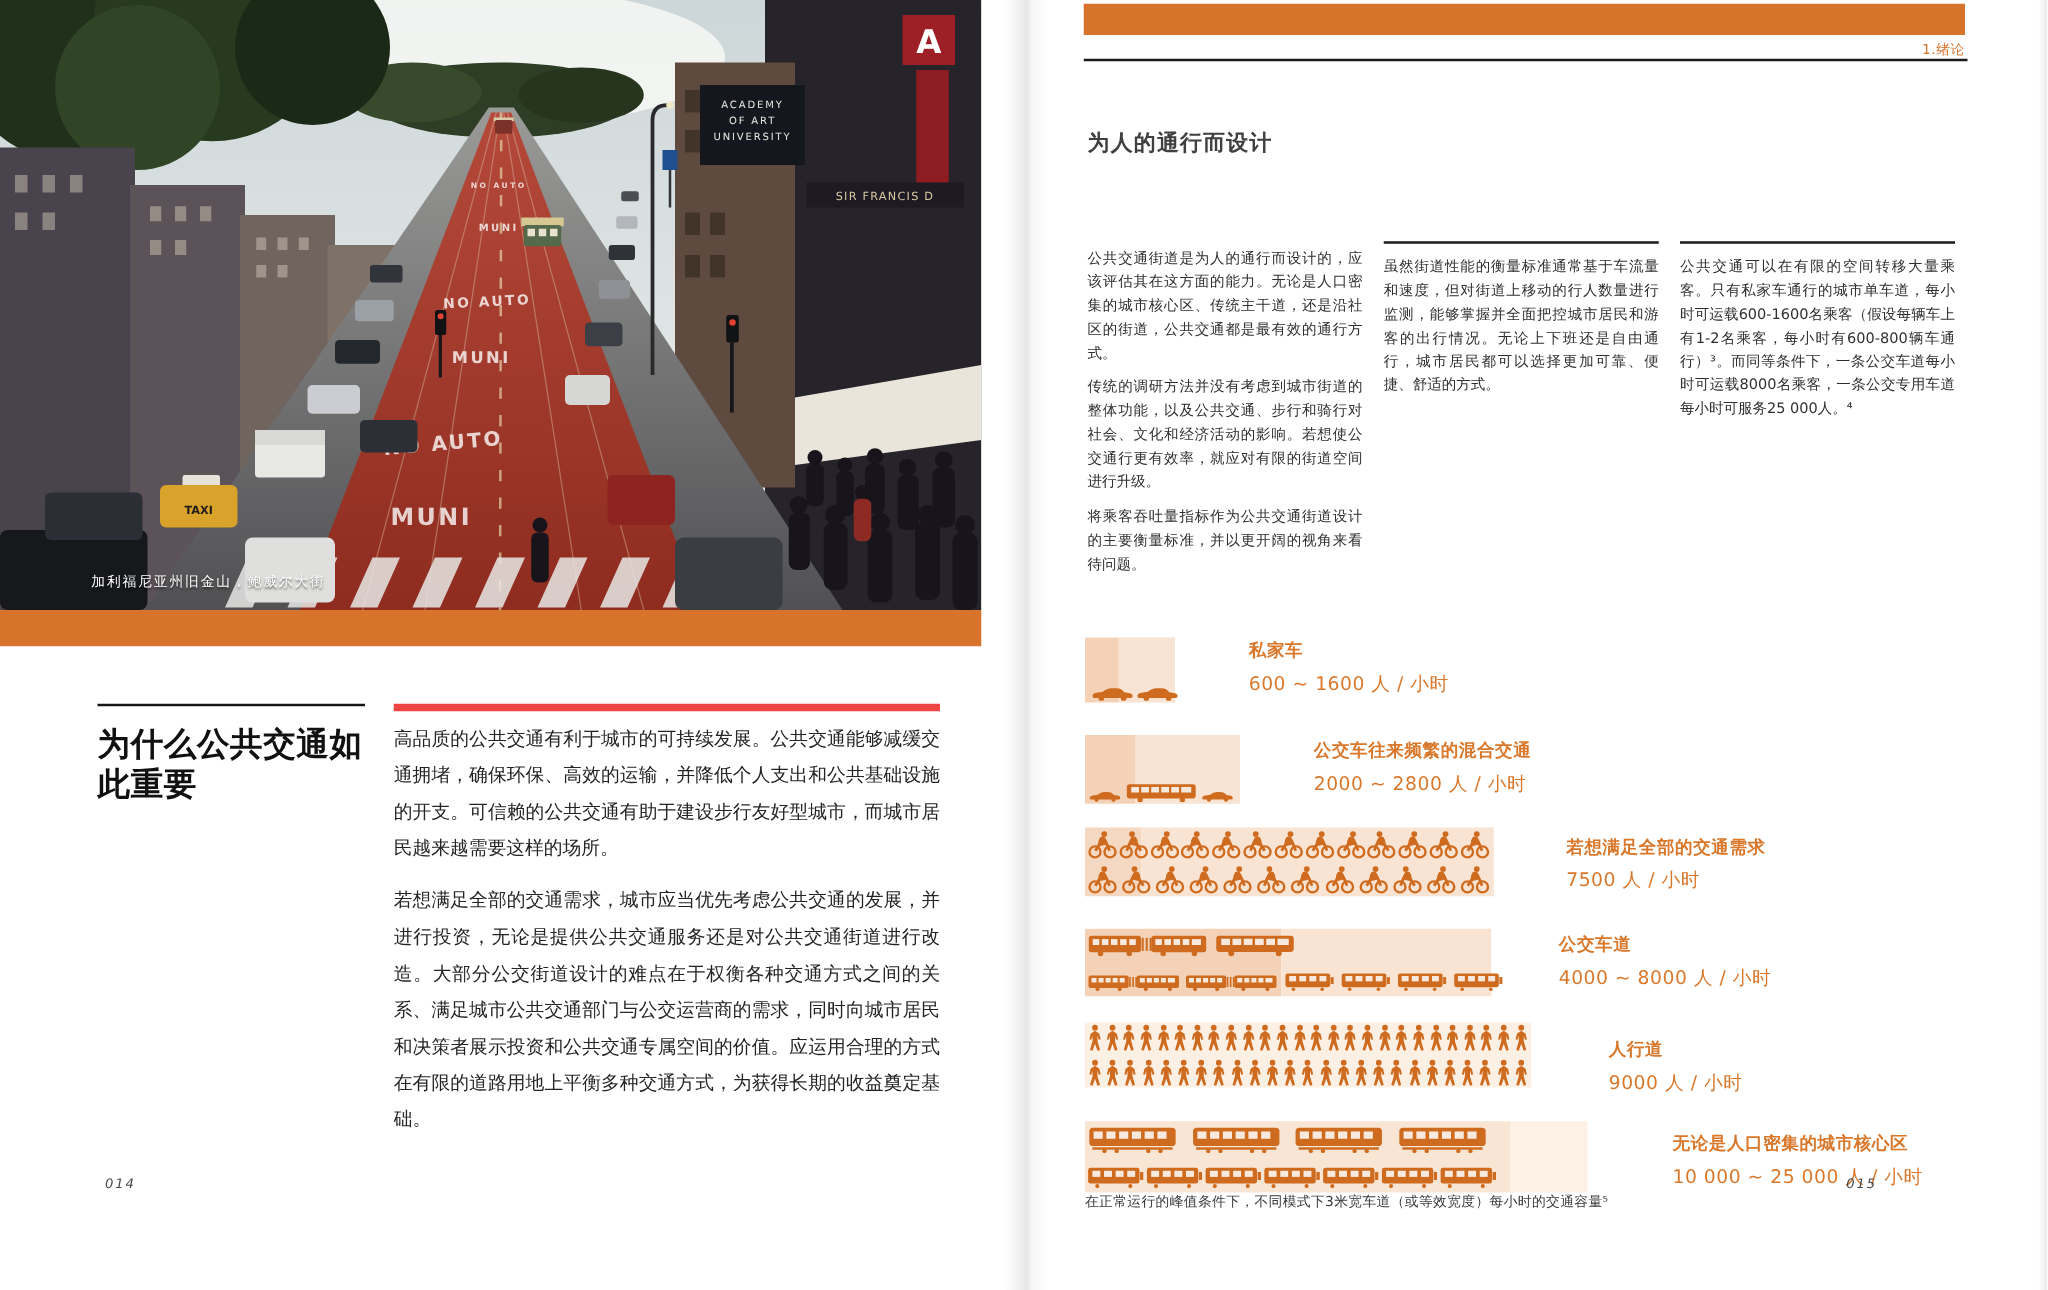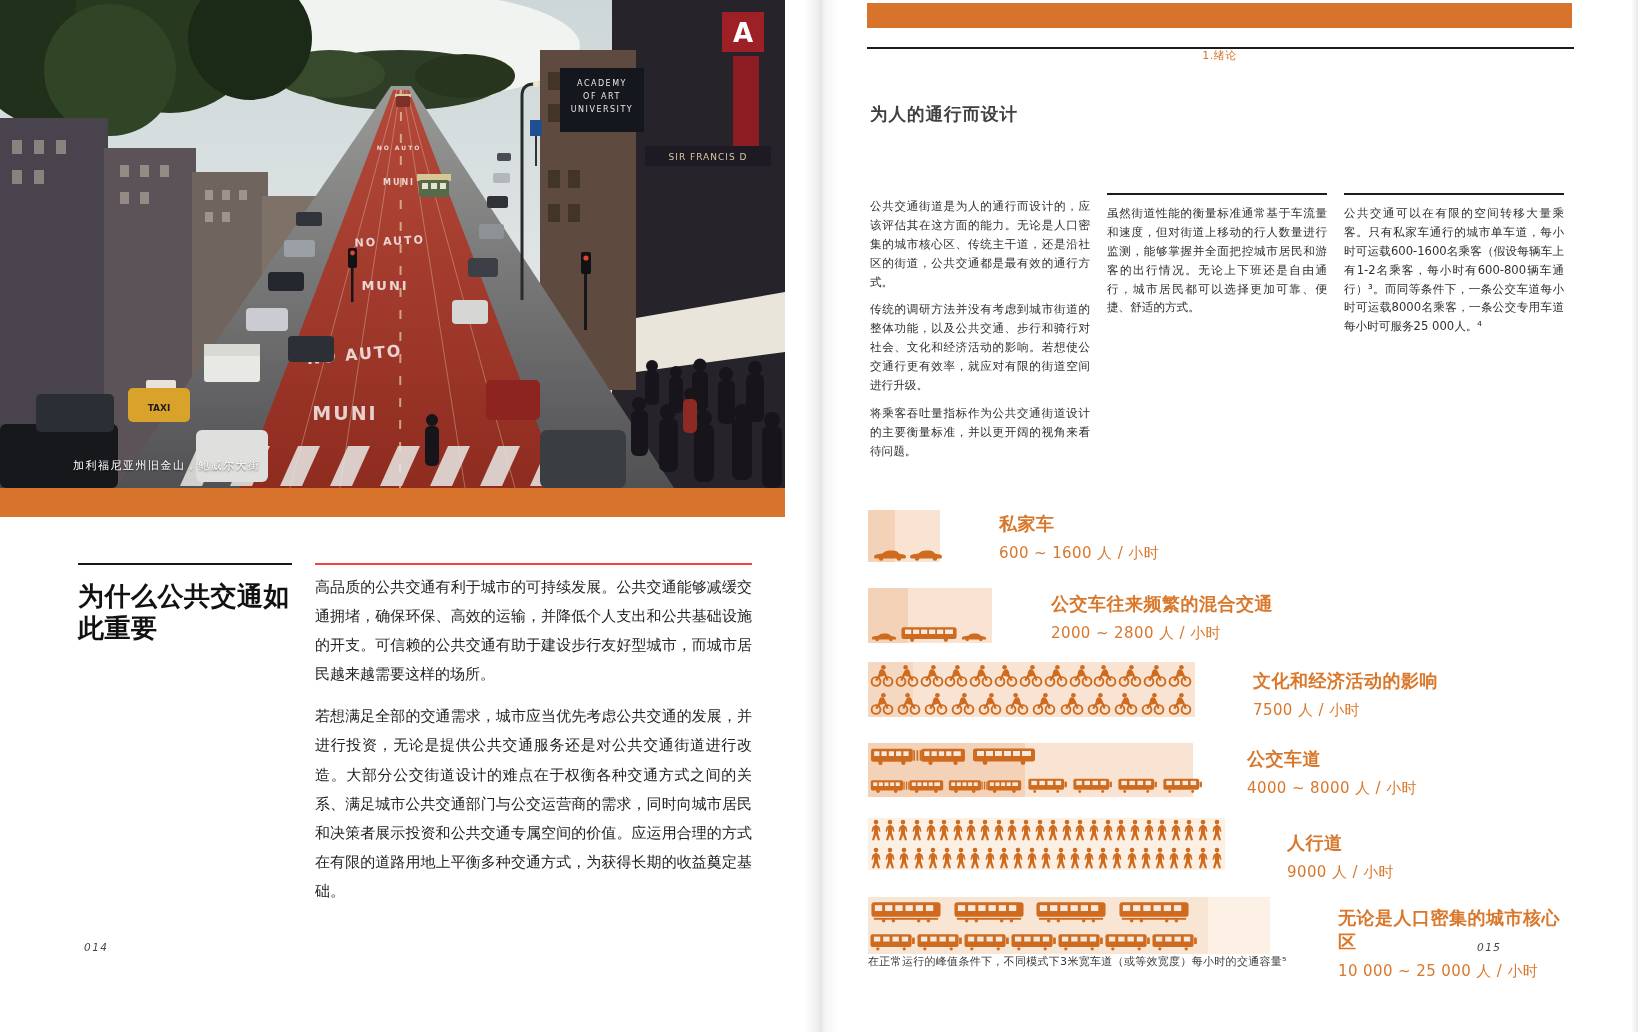--- a/index.html
+++ b/index.html
@@ -14,46 +14,46 @@
     background:linear-gradient(90deg,rgba(0,0,0,0),rgba(0,0,0,.09));}
 
   
   .photo{position:absolute;left:0;top:0;width:785px;height:488px;overflow:hidden;background:#9aa4a6;}
   .photo svg{display:block;}
   .caption{position:absolute;left:73px;top:458px;color:#fff;font-size:11px;letter-spacing:1.5px;
     text-shadow:0 1px 2px rgba(0,0,0,.6);}
   .bar-left{position:absolute;left:0;top:488px;width:785px;height:29px;background:#d8732c;}
   .head-col{position:absolute;left:78px;top:563px;width:214px;border-top:2px solid #161616;padding-top:15px;}
   .head-col h1{margin:0;font-size:26px;line-height:1.24;font-weight:bold;color:#111;letter-spacing:.5px;}
-  .body-col{position:absolute;left:315px;top:563px;width:437px;border-top:2px solid #ef4444;padding-top:8px;}
+  .body-col{position:absolute;left:315px;top:563px;width:437px;border-top:6px solid #ef4444;padding-top:8px;}
   .body-col p{margin:0 0 13px 0;font-size:15px;line-height:1.94;text-align:justify;color:#242424;}
   .pagenum{position:absolute;top:941px;font-size:10.5px;color:#474747;letter-spacing:1.5px;}
   #pageL .pagenum{left:84px;font-style:italic;}
   #pageR .pagenum{left:658px;font-style:italic;}
 
   
   .bar-top{position:absolute;left:48px;top:3px;width:705px;height:25px;background:#d8732c;}
-  .chapter{position:absolute;left:48px;top:48px;width:705px;text-align:center;font-size:11px;color:#d8732c;letter-spacing:.5px;}
+  .chapter{position:absolute;left:48px;top:32px;width:705px;text-align:right;font-size:11px;color:#d8732c;letter-spacing:.5px;}
   .rule-top{position:absolute;left:48px;top:47px;width:707px;height:2px;background:#1b1b1b;}
   .r-heading{position:absolute;left:51px;top:102px;font-size:17.5px;font-weight:bold;color:#404040;letter-spacing:1px;}
   .col{position:absolute;width:220px;font-size:11.6px;line-height:1.63;text-align:justify;color:#2f2f2f;}
   .col p{margin:0 0 9px 0;}
   #col1{left:51px;top:197px;}
   #col2{left:288px;top:193px;border-top:2px solid #1b1b1b;padding-top:9px;}
   #col3{left:525px;top:193px;border-top:2px solid #1b1b1b;padding-top:9px;}
 
   
   .cap-row{position:absolute;left:49px;}
   .blk{position:absolute;left:0;top:0;height:100%;display:flex;}
   .seg{height:100%;}
   .iline{position:absolute;left:2px;display:flex;align-items:flex-end;}
   .iline svg{flex:0 0 auto;display:block;fill:#cf6b1e;}
   .alt svg:nth-child(4n+2){transform:scaleX(-1);}
   .lbl{position:absolute;color:#d9772b;}
-  .mode{font-size:18px;font-weight:bold;letter-spacing:.5px;}
+  .mode{font-size:14px;font-weight:bold;letter-spacing:.5px;}
   .val{margin-top:8px;font-size:15px;letter-spacing:.4px;}
   .twrap{display:flex;gap:2px;align-items:flex-end;}
   .footnote{position:absolute;left:49px;top:954px;width:680px;font-size:11px;color:#3a3a3a;letter-spacing:.3px;}
   .symdefs{position:absolute;width:0;height:0;overflow:hidden;}
 </style>
 </head>
 <body>
 
 <svg class="symdefs" aria-hidden="true">
   <symbol id="sym-car" viewBox="0 0 40 14">
@@ -475,21 +475,21 @@
             <use href="#sym-cyclist"></use>
           </svg>
           <svg style="width:24px;height:25px">
             <use href="#sym-cyclist"></use>
           </svg>
           <svg style="width:24px;height:25px">
             <use href="#sym-cyclist"></use>
           </svg>
         </div>
       <div class="lbl" style="left:385px;top:7px">
-        <div class="mode">文化和经济活动的影响</div>
+        <div class="mode">若想满足全部的交通需求</div>
         <div class="val">7500 人 / 小时</div>
       </div>
     </div>
 
     <div class="cap-row" style="top:743px;width:700px;height:54px">
       <div class="blk" style="width:325px">
         <div class="seg" style="width:157px;background:#f3d2b8"></div>
           <div class="seg" style="flex:1;background:#f9e4d3"></div>
       </div>
       <div class="iline" style="top:3px;gap:6px">

